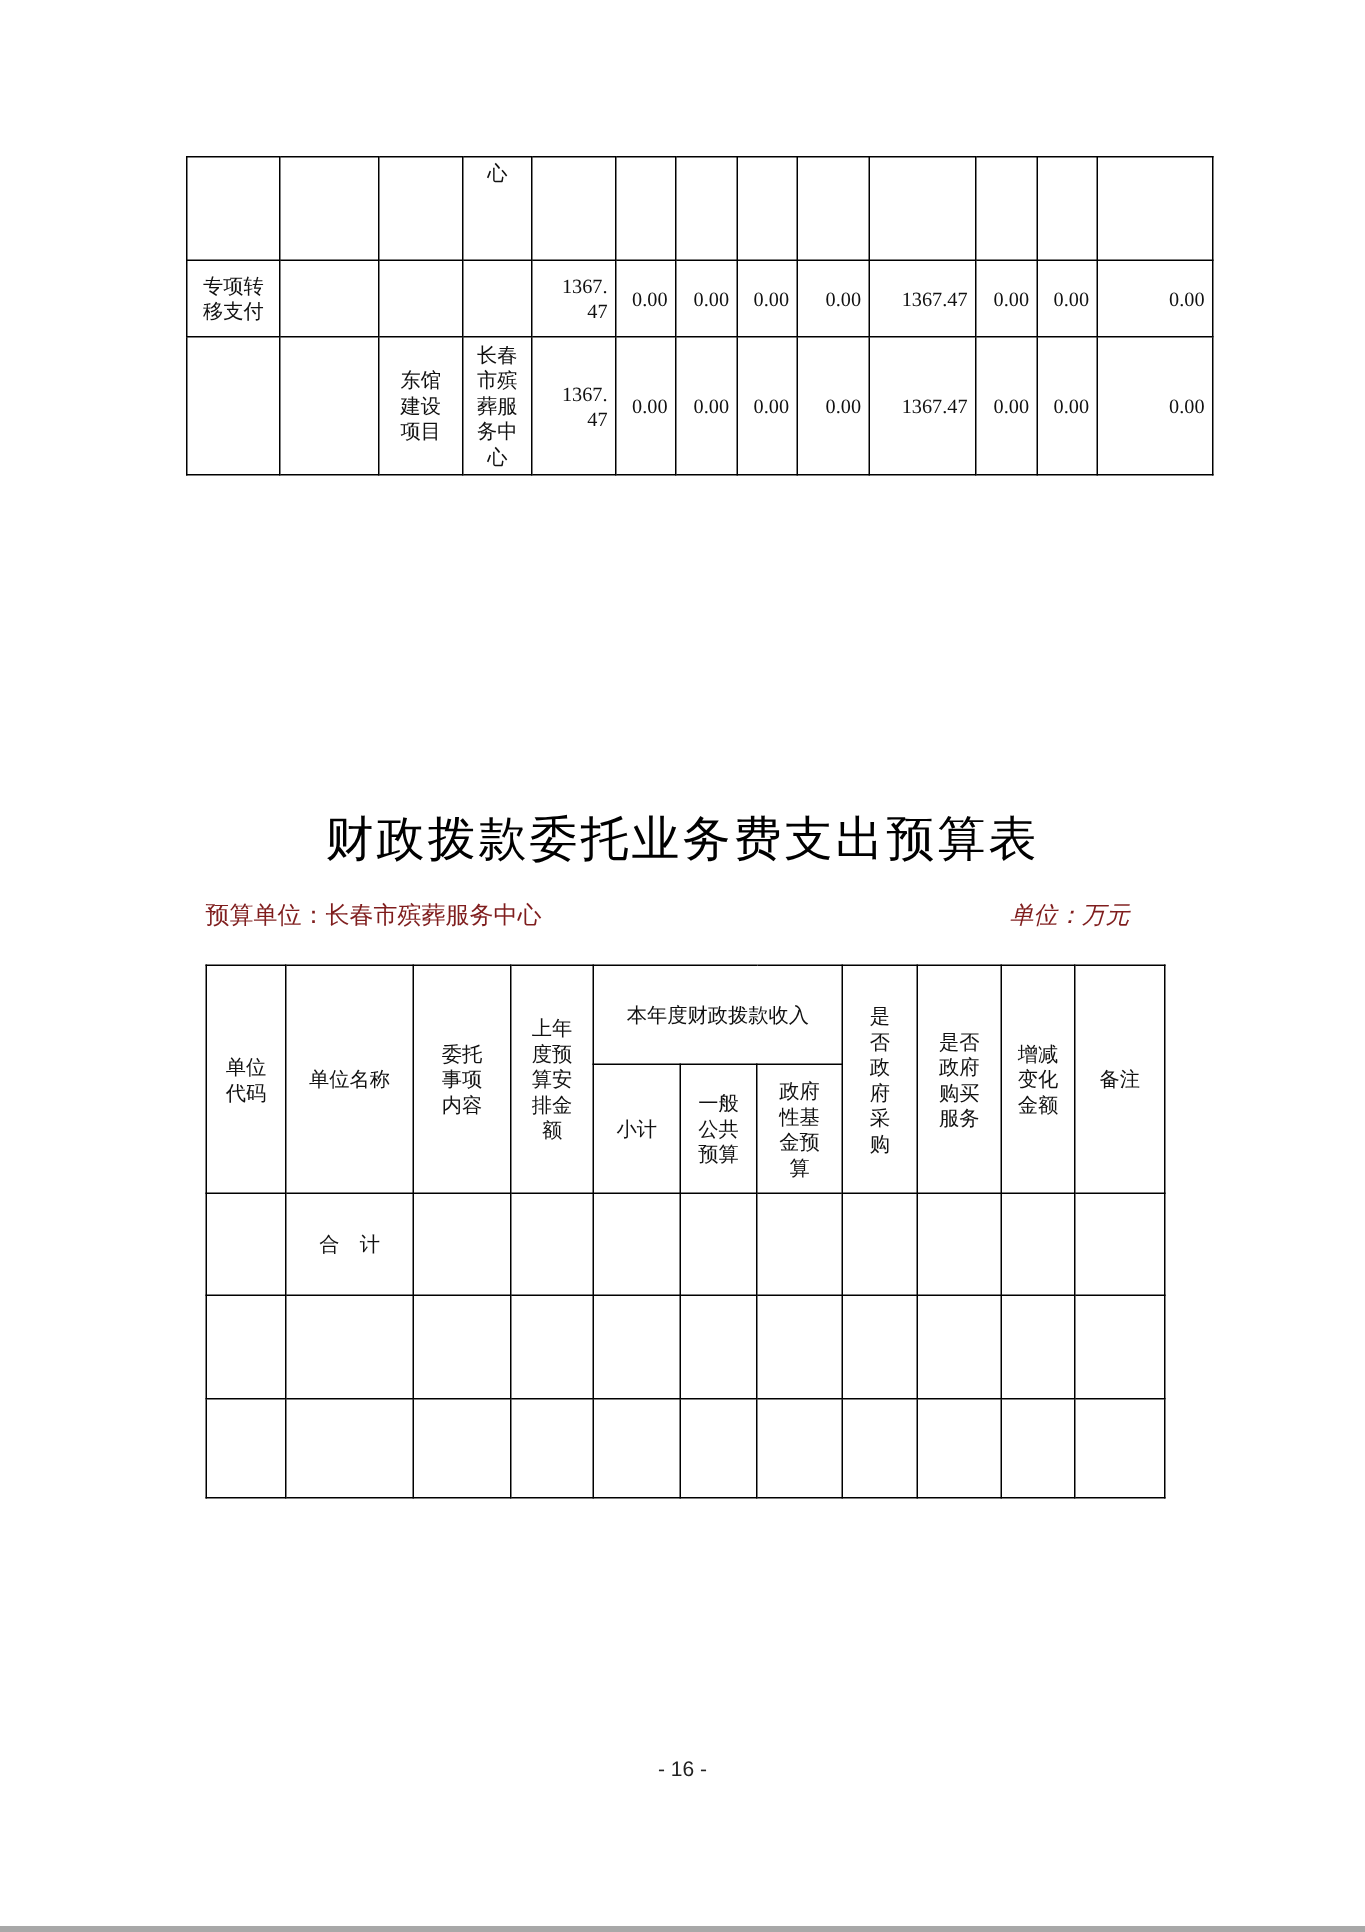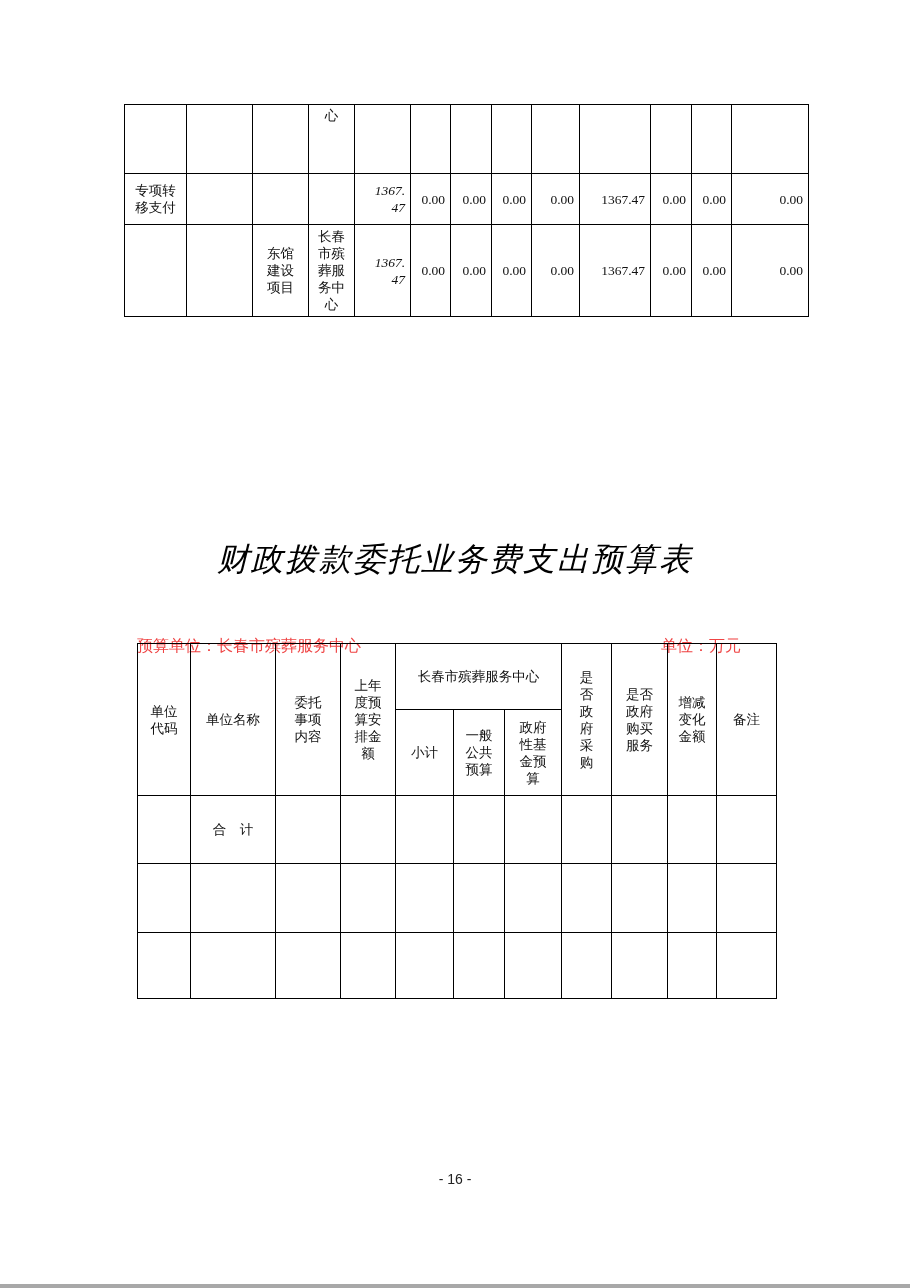--- a/index.html
+++ b/index.html
@@ -13,33 +13,33 @@
     font-size:13.5px;line-height:17px;
     text-align:center;vertical-align:middle;
     white-space:pre-line;overflow:hidden;
     padding:1px 2px;
   }
   .t1{position:absolute;left:124px;top:104px;}
   .t1 table{width:685px;}
   .t2{position:absolute;left:137px;top:643px;}
   .t2 table{width:640px;}
   .num{text-align:right;padding:1px 5px 1px 1px;margin-left:31px;}
-  .numw{text-align:right;padding:1px 5px 1px 0;font-style:italic;}
+  .numw{text-align:right;padding:1px 5px 1px 0;}
   .leftcell{text-align:left;padding-left:3px;}
   .topcell{vertical-align:top;padding-top:2px;}
   .title{
     position:absolute;left:0;right:0;top:538px;text-align:center;
-    font-size:32px;letter-spacing:2px;line-height:42px;color:#000;font-style:italic;
+    font-size:32px;letter-spacing:2px;line-height:42px;color:#000;
   }
   .meta{
-    position:absolute;left:137px;width:640px;top:633px;height:26px;
+    position:absolute;left:137px;width:640px;top:597px;height:26px;
     display:flex;justify-content:space-between;align-items:center;
-    font-size:16px;color:#ef4444;
-  }
-  .meta .unit{margin-right:36px;}
+    font-size:16px;color:#7f1d1d;
+  }
+  .meta .unit{margin-right:24px;font-style:italic;}
   .footer{
     position:absolute;left:0;right:0;top:1171px;text-align:center;
     font-family:"Liberation Sans","DejaVu Sans",sans-serif;font-size:14px;color:#222;
   }
   .bottom-edge{position:absolute;left:0;right:0;bottom:0;height:4px;background:#a8a8a8;}
 </style>
 </head>
 <body>
 
 <div class="page">
@@ -148,21 +148,21 @@
 代码</td>
         <td rowspan="2">单位名称</td>
         <td rowspan="2">委托
 事项
 内容</td>
         <td rowspan="2">上年
 度预
 算安
 排金
 额</td>
-        <td colspan="3">长春市殡葬服务中心</td>
+        <td colspan="3">本年度财政拨款收入</td>
         <td rowspan="2">是
 否
 政
 府
 采
 购</td>
         <td rowspan="2">是否
 政府
 购买
 服务</td>

